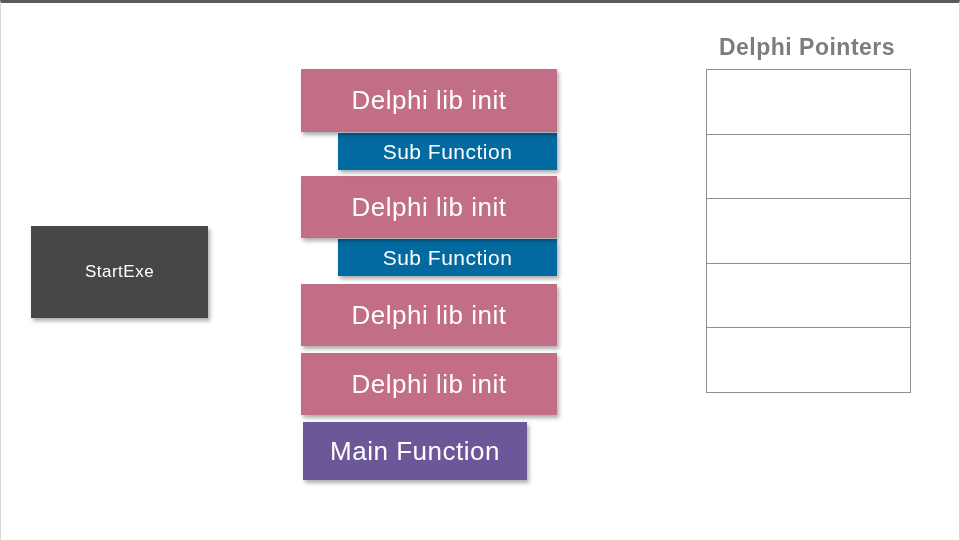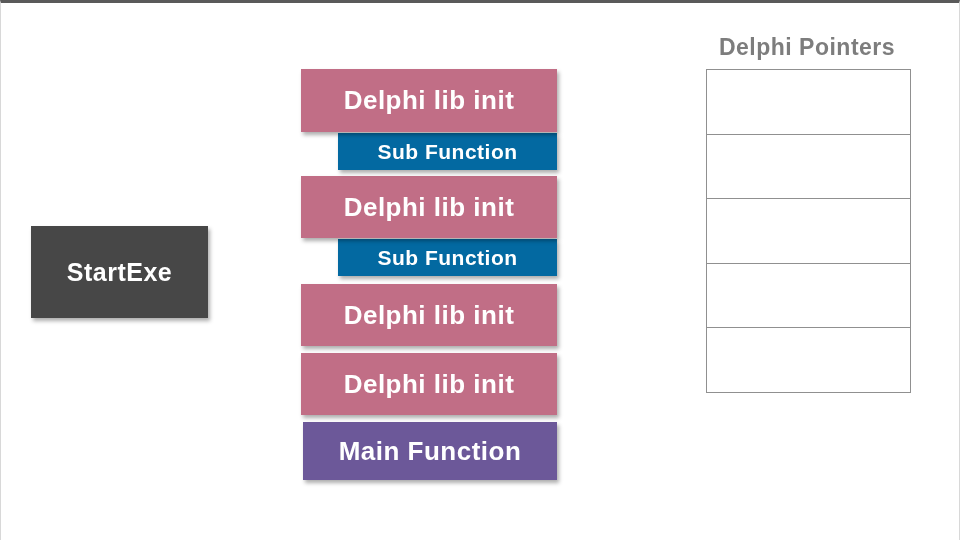--- a/index.html
+++ b/index.html
@@ -20,45 +20,45 @@
     border-right: 1px solid #d8d8d8;
   }
 
   
   .shape {
     position: absolute;
     display: flex;
     align-items: center;
     justify-content: center;
     color: #ffffff;
-    font-weight: 700;
+    font-weight: 400;
     box-shadow: 2px 3px 4px rgba(0,0,0,0.32);
     letter-spacing: 0.5px;
   }
 
   .start-box {
     left: 30px; top: 223px;
     width: 177px; height: 92px;
     background: #474747;
-    font-size: 25px;
+    font-size: 17px;
     z-index: 1;
   }
 
   .box-lib  { background: #c16e86; font-size: 26px; }
   .box-sub  { background: #0369a1; font-size: 21px; }
   .box-main { background: #6c5899; font-size: 26px; }
 
   
   .b1 { left: 300px; top:  66px; width: 256px; height: 63px; z-index: 9; }
   .b2 { left: 337px; top: 130px; width: 219px; height: 37px; z-index: 8; }
   .b3 { left: 300px; top: 173px; width: 256px; height: 62px; z-index: 7; }
   .b4 { left: 337px; top: 236px; width: 219px; height: 37px; z-index: 6; }
   .b5 { left: 300px; top: 281px; width: 256px; height: 62px; z-index: 5; }
   .b6 { left: 300px; top: 350px; width: 256px; height: 62px; z-index: 4; }
-  .b7 { left: 302px; top: 419px; width: 254px; height: 58px; z-index: 3; justify-content: center; }
+  .b7 { left: 302px; top: 419px; width: 224px; height: 58px; z-index: 3; justify-content: center; }
 
   .pointers-title {
     position: absolute;
     left: 700px; top: 31px;
     width: 212px;
     text-align: center;
     font-size: 23px;
     font-weight: 700;
     color: #7d7d7d;
     letter-spacing: 0.5px;

